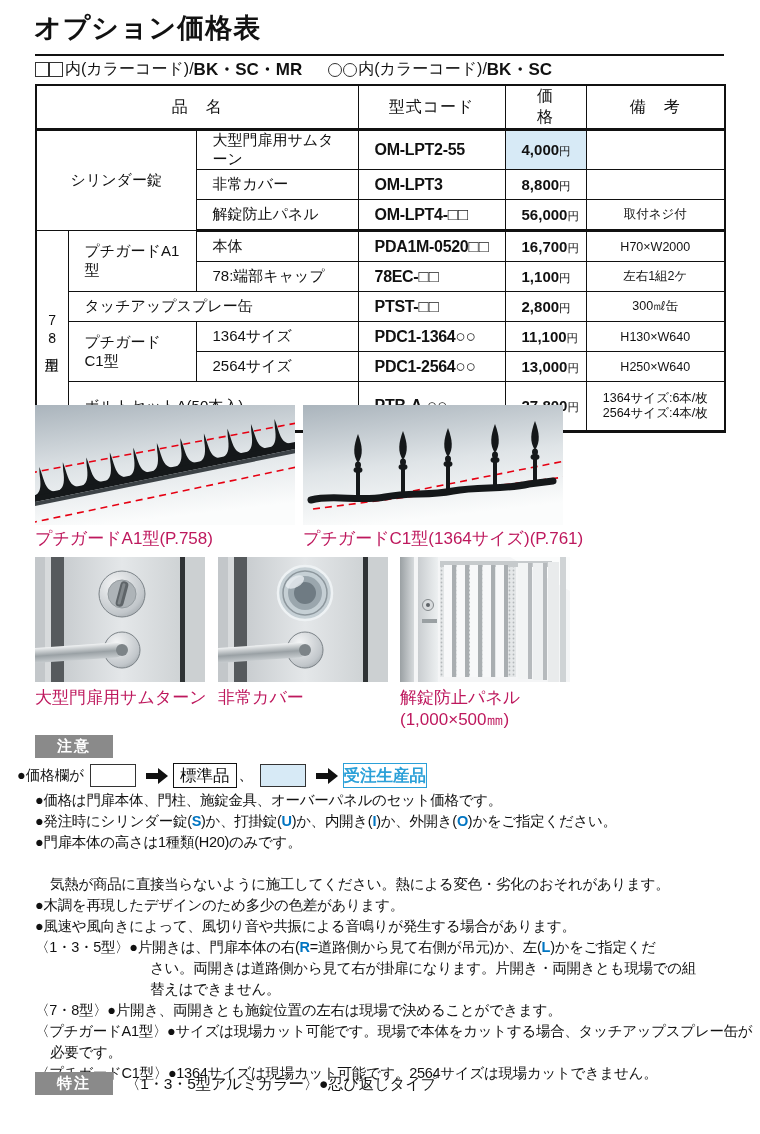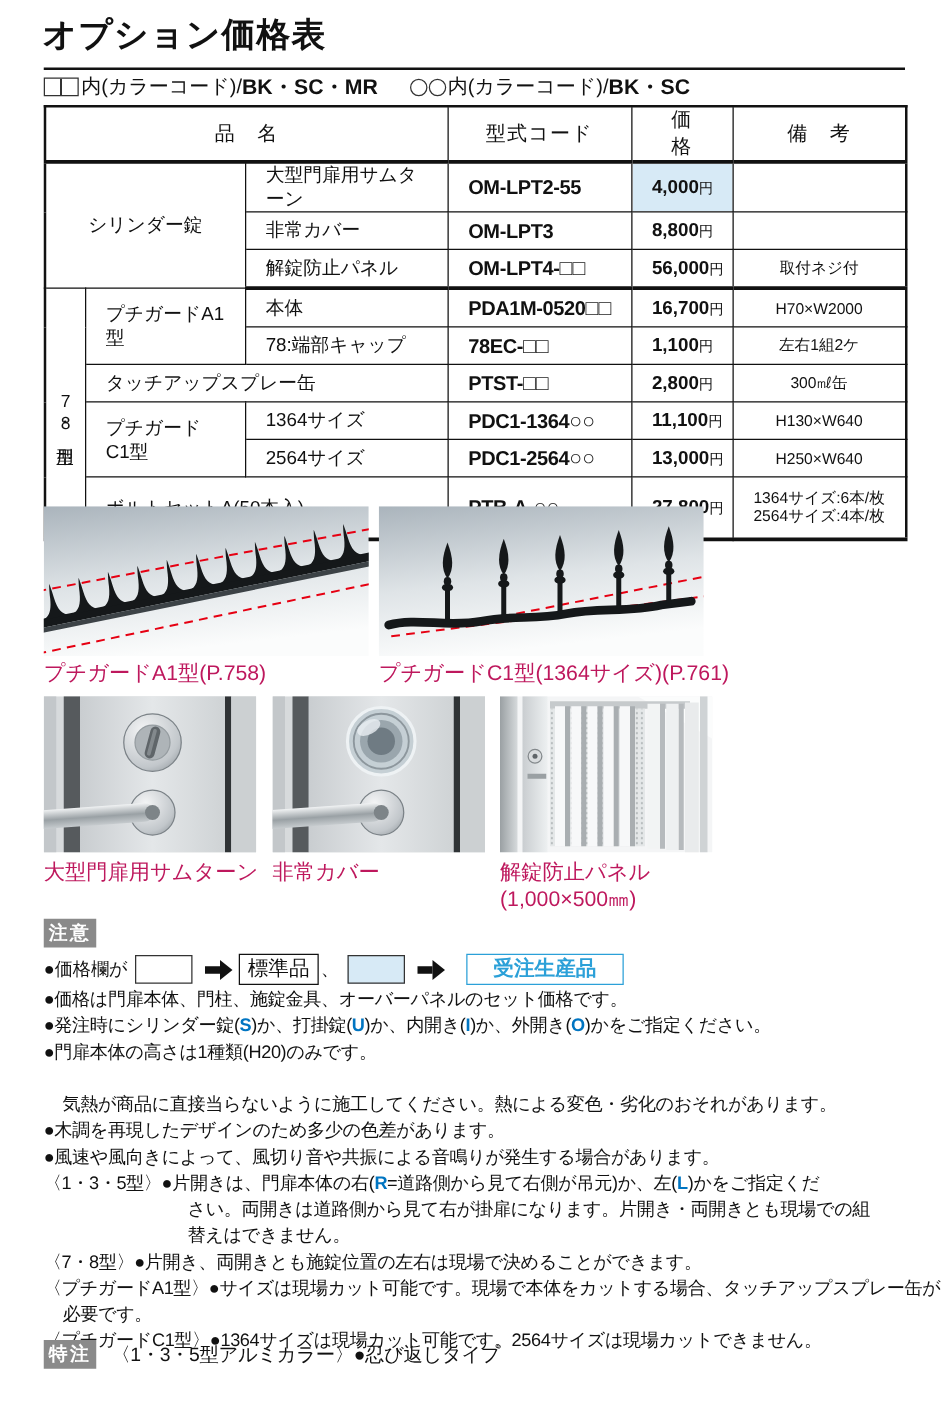--- a/index.html
+++ b/index.html
@@ -41,32 +41,32 @@
   td.price.hl { background:#d7eaf6; }
   td.rem { text-align:center; font-size:12.5px; padding:0 2px; }
   td.rem .rem2 { display:block; line-height:1.2; }
   tr.tall td { height:48px; }
 
   
   .figlabel { font-size:17px; color:#be185d; white-space:nowrap; }
   .figbox { line-height:0; }
 
   
-  .badge { width:42px; height:23px; background:#8a8a8a; color:#fff; font-weight:bold; font-size:15px;
+  .badge { width:78px; height:23px; background:#8a8a8a; color:#fff; font-weight:bold; font-size:15px;
     display:flex; align-items:center; justify-content:center; letter-spacing:2px; }
   .legendrow { display:flex; align-items:center; font-size:14.5px; }
   .sample-box { display:inline-block; width:44px; height:21px; border:1px solid #333; background:#fff; margin:0 6px; }
   .sample-box.blue { background:#d7eaf6; }
   .arr { position:relative; display:inline-block; width:23px; height:16px; margin:0 4px; }
   .arr::before { content:''; position:absolute; left:0; top:5px; width:12px; height:6px; background:#111; }
   .arr::after { content:''; position:absolute; left:12px; top:0; width:0; height:0;
     border-left:10px solid #111; border-top:8px solid transparent; border-bottom:8px solid transparent; }
   .std-box { display:inline-block; border:1.5px solid #111; padding:0 6px; font-size:16.5px; height:23px; line-height:23px; }
   .order-box { display:inline-block; border:1.5px solid #2ba0d8; color:#2ba0d8; font-weight:bold;
-    padding:0 21px; font-size:16.5px; height:23px; line-height:23px; margin-left:12px; }
+    padding:0 0; font-size:16.5px; height:23px; line-height:23px; margin-left:0; }
   .comma { font-size:15px; margin-left:2px; }
 
   .notes { left:35px; top:790px; width:724px; font-size:14.5px; line-height:21px; letter-spacing:-0.3px; }
   .note { padding-left:15px; text-indent:-15px; }
   .note.h115 { padding-left:115px; text-indent:-115px; }
   .note .blu { color:#0075c2; font-weight:bold; }
 
   .tokuchu { left:35px; top:1072px; display:flex; align-items:flex-end; font-size:15.5px; }
   .tokuchu .txt { margin-left:12px; letter-spacing:-0.3px; }
 </style>
@@ -350,21 +350,21 @@
       <circle cx="28" cy="48" r="5.5" fill="#d9dcde" stroke="#84898c"></circle>
       <circle cx="28" cy="48" r="2" fill="#5f6468"></circle>
       <rect x="22" y="62" width="15" height="4" fill="#9aa0a3"></rect>
     </svg>
   </div>
   <div class="abs figlabel" style="left:400px; top:686px;">解錠防止パネル</div>
   <div class="abs figlabel" style="left:400px; top:708px;">(1,000×500㎜)</div>
 
   <div class="abs badge" style="left:35px; top:735px;">注意</div>
 
-  <div class="abs legendrow" style="left:35px; top:763px;">
+  <div class="abs legendrow" style="left:17px; top:763px;">
     <span>●価格欄が</span>
     <span class="sample-box"></span>
     <span class="arr"></span>
     <span class="std-box">標準品</span>
     <span class="comma">、</span>
     <span class="sample-box blue"></span>
     <span class="arr"></span>
     <span class="order-box">受注生産品</span>
   </div>
 

